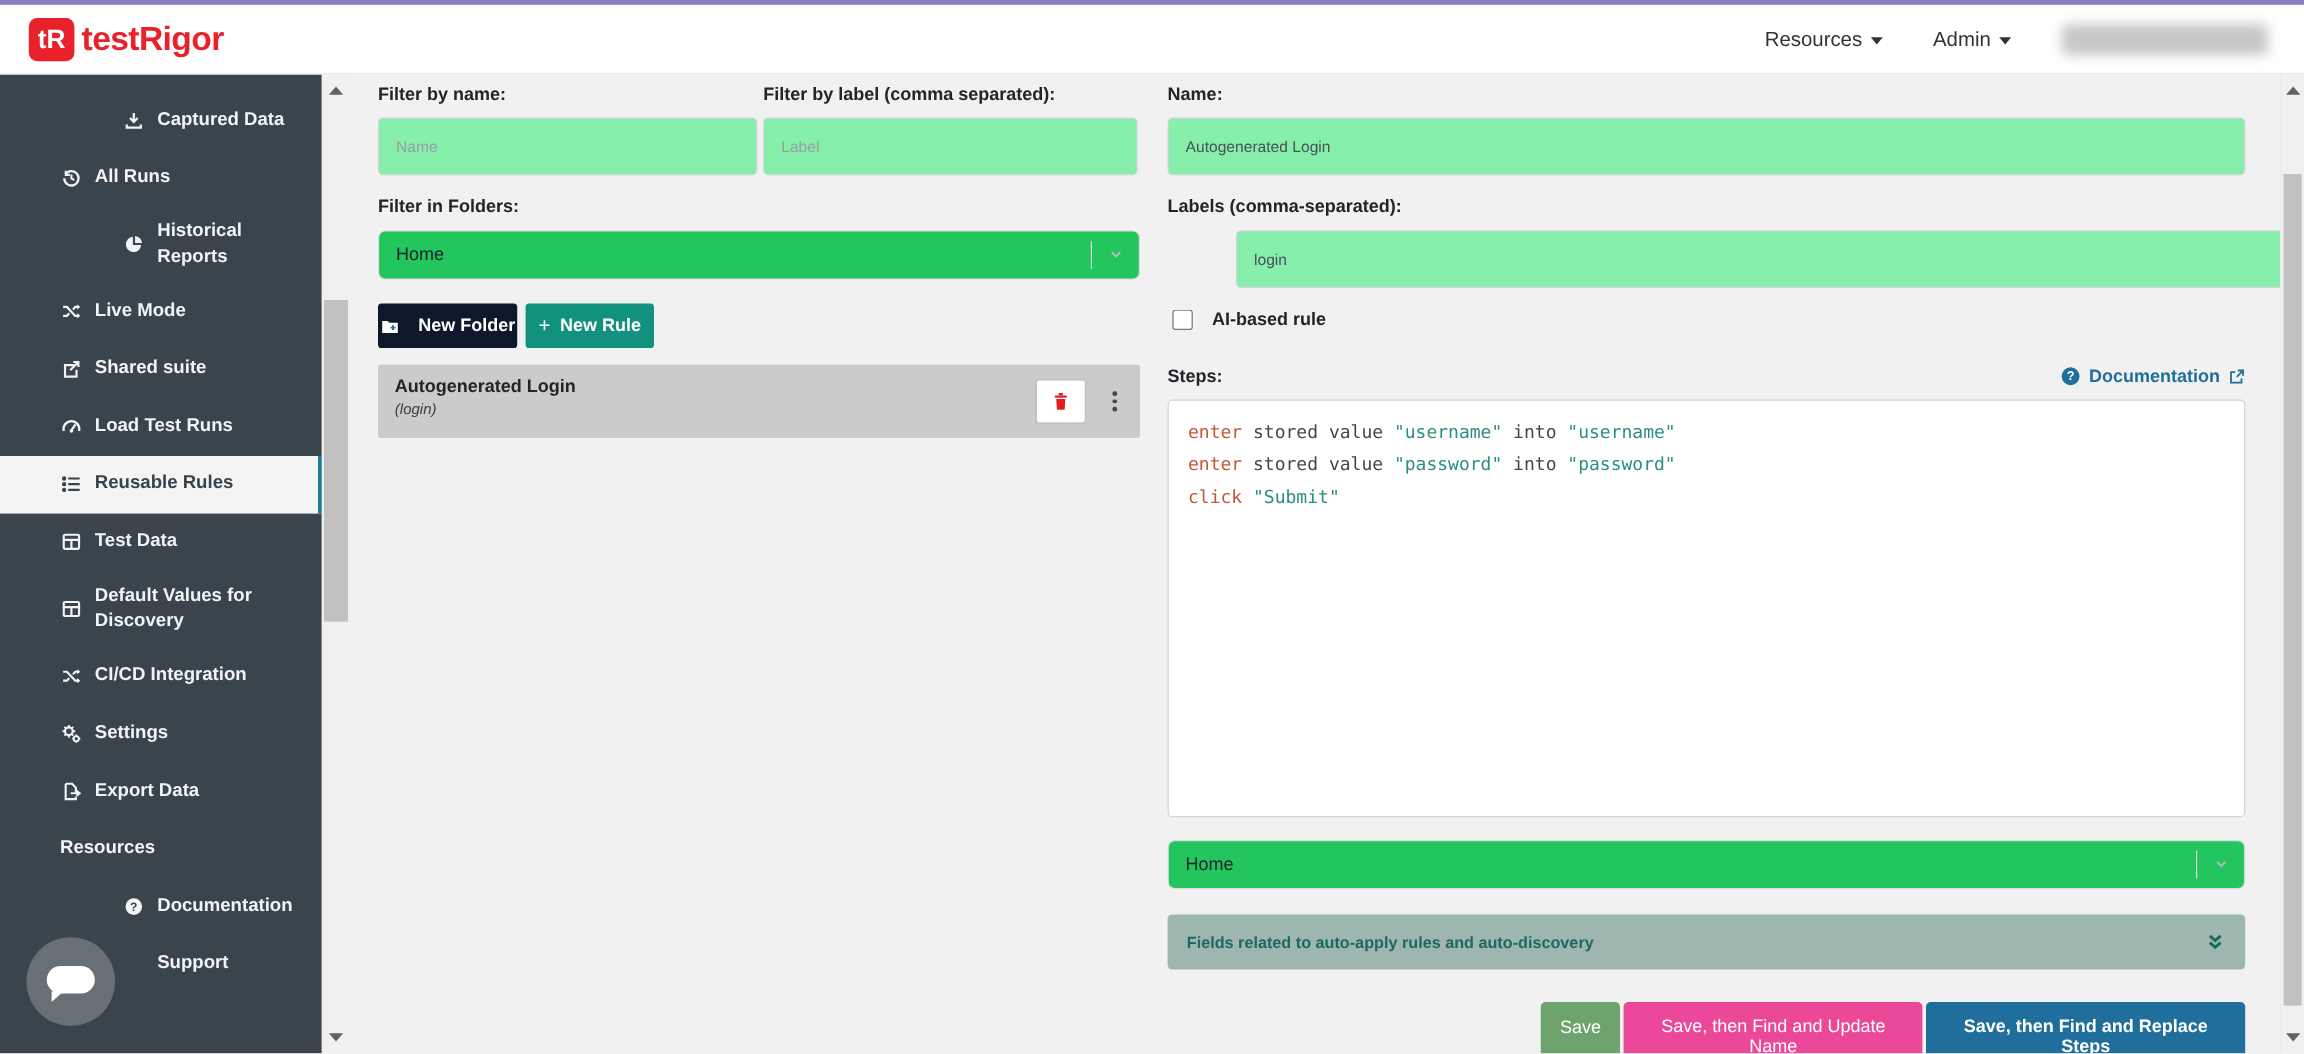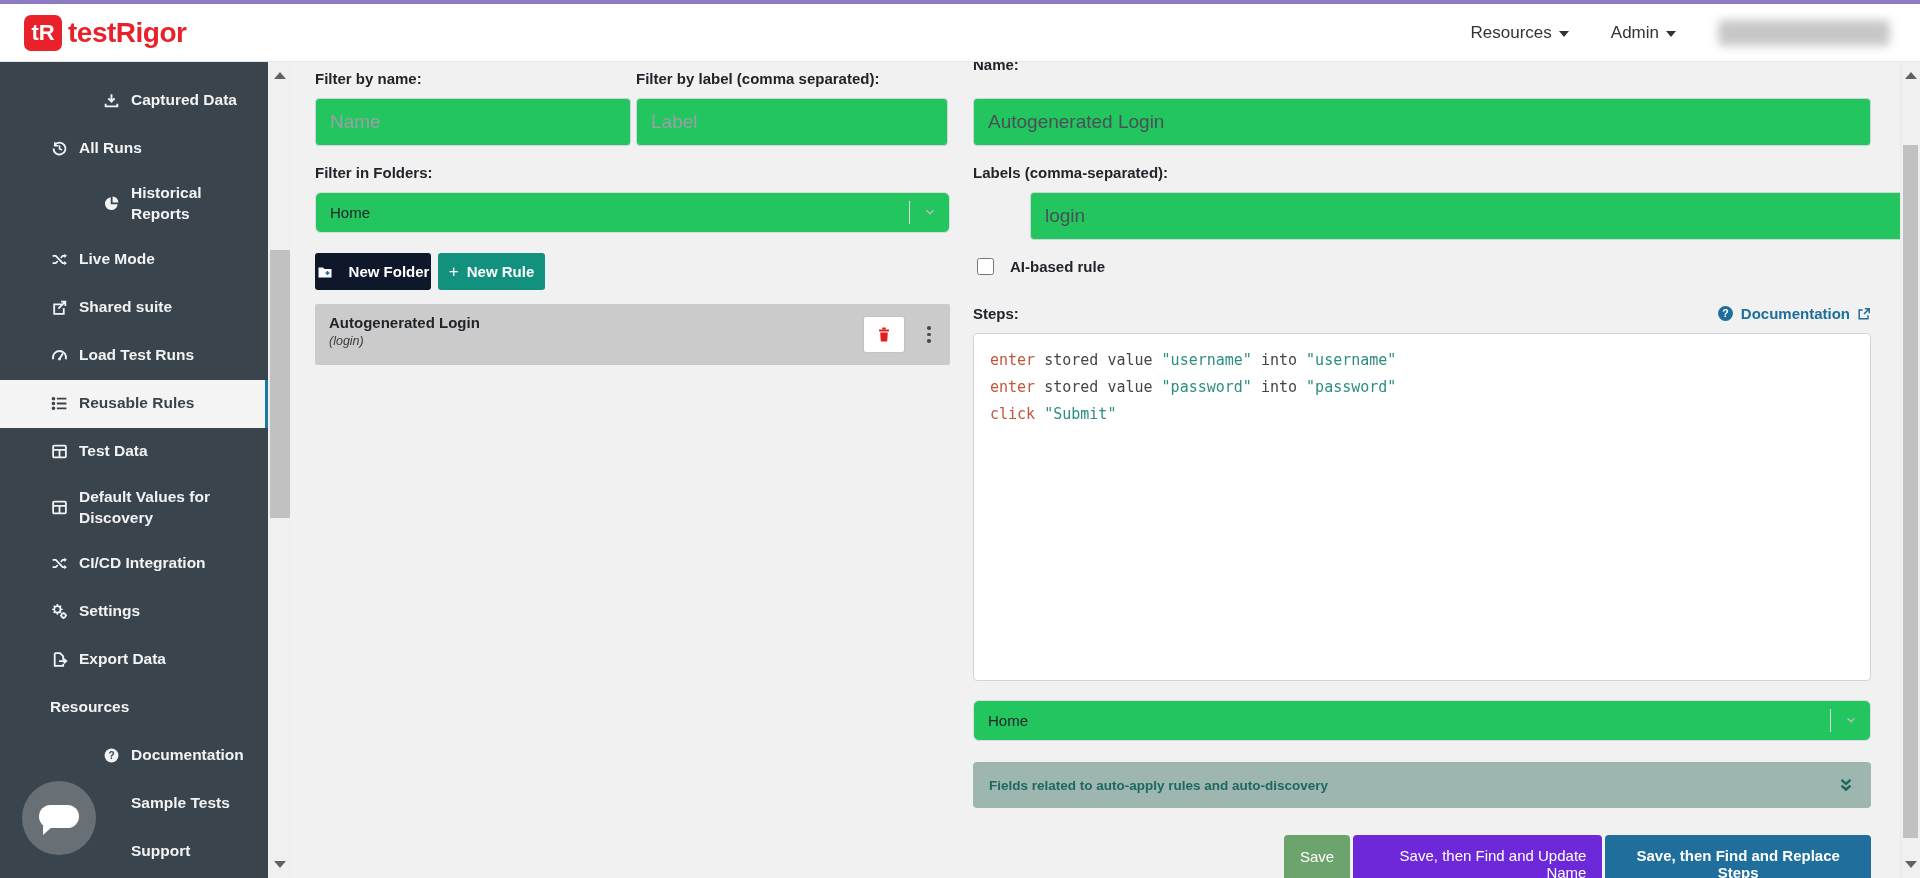--- a/index.html
+++ b/index.html
@@ -36,22 +36,22 @@
   .vscroll.inner { left:268px; top:62px; width:24px; height:816px; }
   .vscroll.outer { right:0; top:62px; width:20px; height:816px; border-left:1px solid #e9e9ea; }
   .scroll-thumb { position:absolute; left:2px; right:2px; background:#c1c1c1; }
   .arr { position:absolute; left:50%; transform:translateX(-50%); width:0; height:0;
          border-left:6px solid transparent; border-right:6px solid transparent; }
   .arr.up   { border-bottom:7px solid #5f6368; top:10px; }
   .arr.down { border-top:7px solid #5f6368; bottom:10px; }
 
   
   .fld-label { position:absolute; font-size:15px; font-weight:700; color:#212529; }
-  .txt-input { position:absolute; background:#22c55e; border:1px solid #ced4da; border-radius:4px;
-               font-family:"Liberation Sans",sans-serif; font-size:19px; color:#495057; padding:0 14px; outline:none; }
+  .txt-input { position:absolute; background:#86efac; border:1px solid #ced4da; border-radius:4px;
+               font-family:"Liberation Sans",sans-serif; font-size:13px; color:#495057; padding:0 14px; outline:none; }
   .txt-input::placeholder { color:#9aa0a6; }
   .selbox { position:absolute; background:#22c55e; border:1px solid #dcdcdc; border-radius:6px;
             display:flex; align-items:center; font-size:15px; color:#212529; cursor:pointer; }
   .selbox .sel-text { padding-left:14px; flex:1; }
   .sel-chev { display:flex; align-items:center; justify-content:center; width:40px; height:60%;
               border-left:1px solid #e0e0e0; }
 
   
   .btn { position:absolute; border:none; color:#fff; font-family:"Liberation Sans",sans-serif;
          font-size:15px; font-weight:700; border-radius:3px; display:flex; align-items:center;
@@ -84,21 +84,21 @@
   .tk-kw { color:#c2563a; } .tk-str { color:#2b8e80; } .tk-pl { color:#454545; }
 
   .collapse-bar { position:absolute; left:973px; top:762px; width:898px; height:46px; background:#9db6b0;
                   border-radius:4px; display:flex; align-items:center; padding:0 16px; cursor:pointer; }
   .collapse-label { color:#1d685f; font-size:13.5px; font-weight:700; flex:1; }
 
   .actions { position:absolute; top:835px; left:1284px; width:587px; height:43px; display:flex; gap:3px; justify-content:flex-end; }
   .act-btn { border:none; color:#fff; font-family:"Liberation Sans",sans-serif; font-size:15px;
              border-radius:4px 4px 0 0; cursor:pointer; padding:12px 16px; height:43px; }
   .act-save { background:#6da46d; }
-  .act-update { background:#6d28d9;text-align:right; }
+  .act-update { background:#ec4899; }
   .act-replace { background:#1f6e9b; font-weight:700; }
 
   
   .chat-fab { position:absolute; left:22px; top:781px; width:74px; height:74px; border-radius:50%;
               background:rgba(108,116,122,0.92); z-index:40; border:none; cursor:pointer; }
   .chat-bubble { position:absolute; left:17px; top:24px; width:40px; height:23px; background:#fff; border-radius:12px; }
   .chat-bubble::after { content:""; position:absolute; left:4px; bottom:-7px; width:0; height:0;
                         border-left:10px solid #fff; border-bottom:9px solid transparent; }
 </style>
 </head>
@@ -260,24 +260,20 @@
     <div class="side-item indent">
       <span class="ic">
         <svg width="17" height="17" viewBox="0 0 16 16">
             <circle cx="8" cy="8" r="6.5" fill="#f1f3f4"></circle>
             <text x="8" y="11.2" text-anchor="middle" font-size="9.5" font-weight="bold" fill="#3a444d" font-family="Liberation Sans, sans-serif">?</text>
           </svg>
       </span>
       <span class="side-label">Documentation</span>
     </div>
 
-    <div class="side-item indent">
-      <span class="ic"></span>
-      <span class="side-label">Sample Tests</span>
-    </div>
 
     <div class="side-item indent">
       <span class="ic"></span>
       <span class="side-label">Support</span>
     </div>
   </aside>
 
   <div class="vscroll inner">
     <div class="arr up"></div>
     <div class="scroll-thumb" style="top:188px; height:268px;"></div>
@@ -327,21 +323,21 @@
           </svg>
       </span>
     </button>
     <div class="kebab">
         <i></i>
         <i></i>
         <i></i>
       </div>
   </div>
 
-  <span class="fld-label" style="left:973px; top:56px;">Name:</span>
+  <span class="fld-label" style="left:973px; top:70px;">Name:</span>
   <input class="txt-input" style="left: 973px; top: 98px; width: 898px; height: 48px;" value="Autogenerated Login">
 
   <span class="fld-label" style="left:973px; top:164px;">Labels (comma-separated):</span>
   <input class="txt-input" style="left: 1030px; top: 192px; width: 898px; height: 48px;" value="login">
 
   <div class="chk-row">
     <input type="checkbox" style="">
     <span class="chk-label">AI-based rule</span>
   </div>
 

